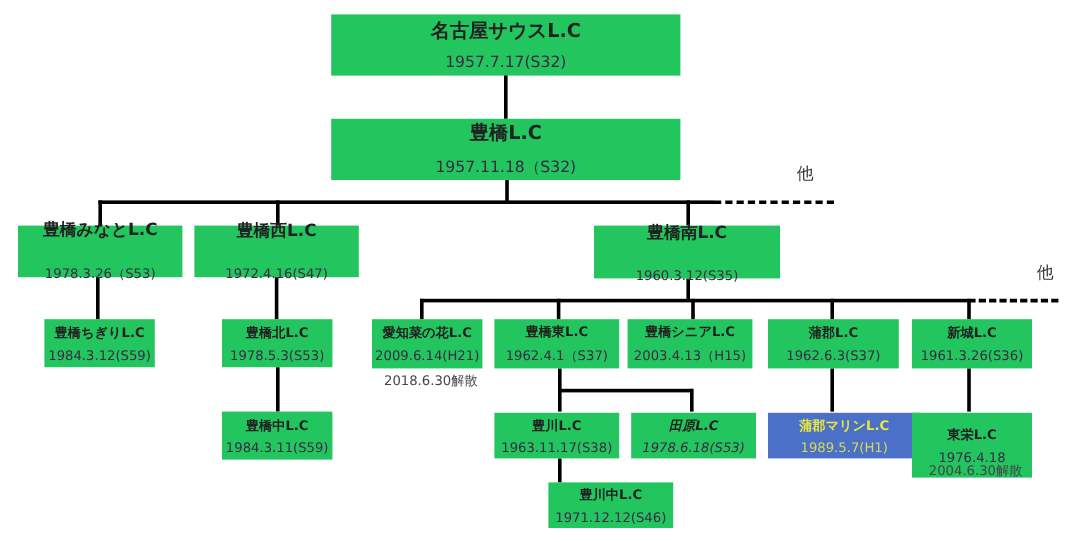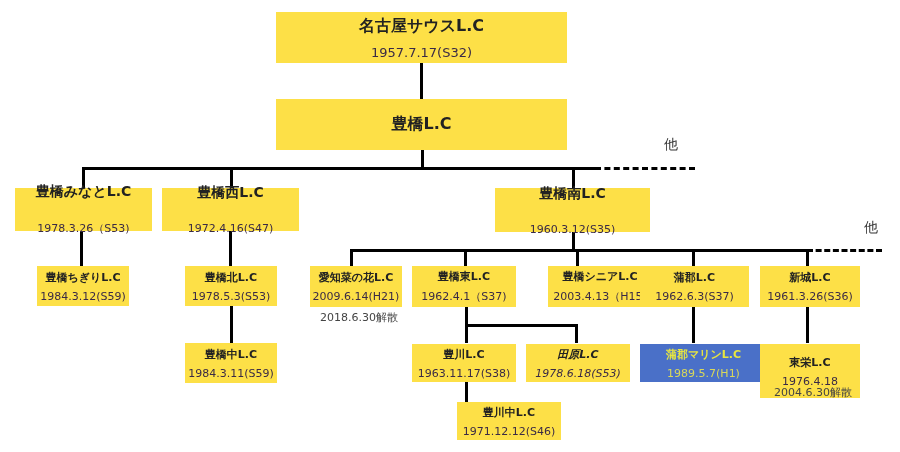--- a/index.html
+++ b/index.html
@@ -3,21 +3,21 @@
 <meta charset="utf-8">
 <style>
   html, body { margin: 0; padding: 0; }
   body {
     width: 900px; height: 452px; position: relative; overflow: hidden;
     background: #ffffff;
     font-family: "DejaVu Sans", "Liberation Sans", sans-serif;
   }
   .node {
     position: absolute; box-sizing: border-box;
-    background: #fde047;
+    background: #22c55e;
     display: flex; flex-direction: column; align-items: center; justify-content: center;
     text-align: center; color: #222;
   }
   .node.special { background: #4a70c8; color: #e8e640; }
   .node .name { font-weight: bold; white-space: nowrap; }
   .node .date { color: #3a2a45; white-space: nowrap; }
   .node.special .date { color: #d9d85a; }
   .node.big .name { font-size: 16px; }
   .node.big .date { font-size: 13px; margin-top: 8px; }
   .node.mid .name { font-size: 14px; }
@@ -62,20 +62,21 @@
 
 <div class="other" style="left:664px;top:136px;">他</div>
 <div class="other" style="left:864px;top:219px;">他</div>
 
 <div class="node big" style="left:276px;top:12px;width:291px;height:51px;">
   <div class="name">名古屋サウスL.C</div>
   <div class="date">1957.7.17(S32)</div>
 </div>
 <div class="node big" style="left:276px;top:99px;width:291px;height:51px;">
   <div class="name">豊橋L.C</div>
+  <div class="date">1957.11.18（S32)</div>
 </div>
 
 <div class="node mid" style="left:15px;top:188px;width:137px;height:43px;">
   <div class="name">豊橋みなとL.C</div>
   <div class="date">1978.3.26（S53)</div>
 </div>
 <div class="node mid" style="left:162px;top:188px;width:137px;height:43px;">
   <div class="name">豊橋西L.C</div>
   <div class="date">1972.4.16(S47)</div>
 </div>
@@ -100,21 +101,21 @@
 <div class="node small" style="left:310px;top:266px;width:92px;height:41px;">
   <div class="name">愛知菜の花L.C</div>
   <div class="date">2009.6.14(H21)</div>
 </div>
 <div class="note" style="left:320px;top:310px;">2018.6.30解散</div>
 
 <div class="node small" style="left:412px;top:266px;width:104px;height:41px;">
   <div class="name">豊橋東L.C</div>
   <div class="date">1962.4.1（S37)</div>
 </div>
-<div class="node small" style="left:548px;top:266px;width:104px;height:41px;">
+<div class="node small" style="left:523px;top:266px;width:104px;height:41px;">
   <div class="name">豊橋シニアL.C</div>
   <div class="date">2003.4.13（H15)</div>
 </div>
 <div class="node small" style="left:640px;top:266px;width:109px;height:41px;">
   <div class="name">蒲郡L.C</div>
   <div class="date">1962.6.3(S37)</div>
 </div>
 <div class="node small" style="left:760px;top:266px;width:100px;height:41px;">
   <div class="name">新城L.C</div>
   <div class="date">1961.3.26(S36)</div>

